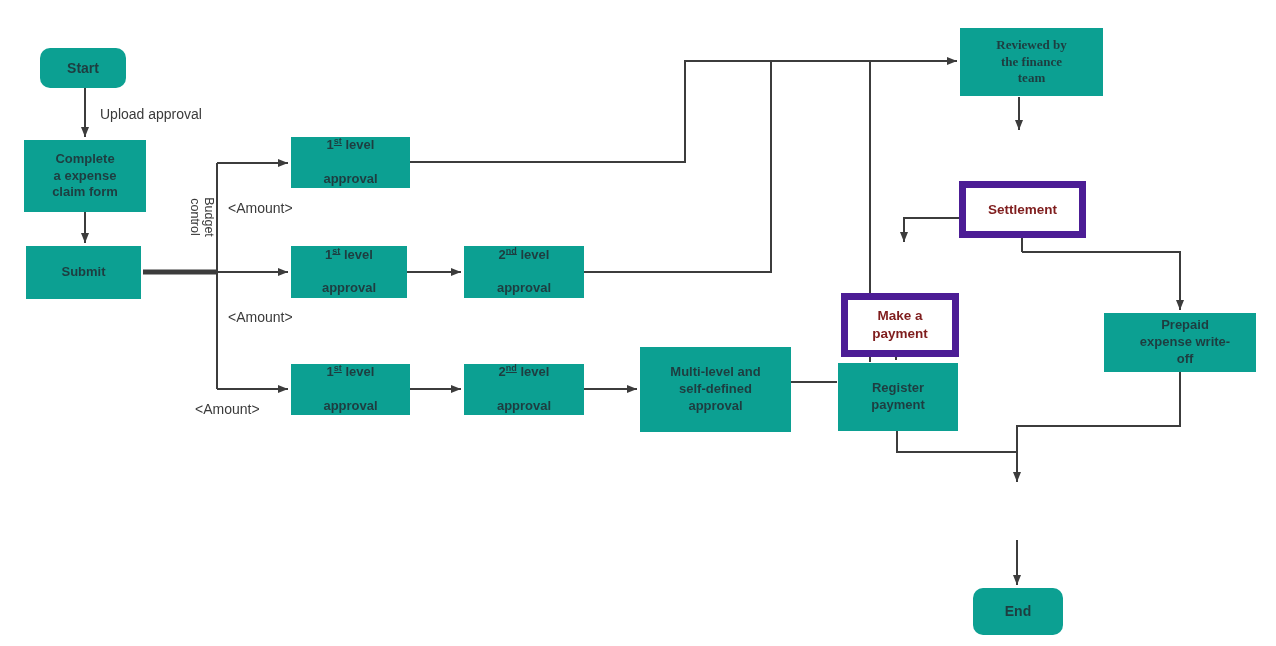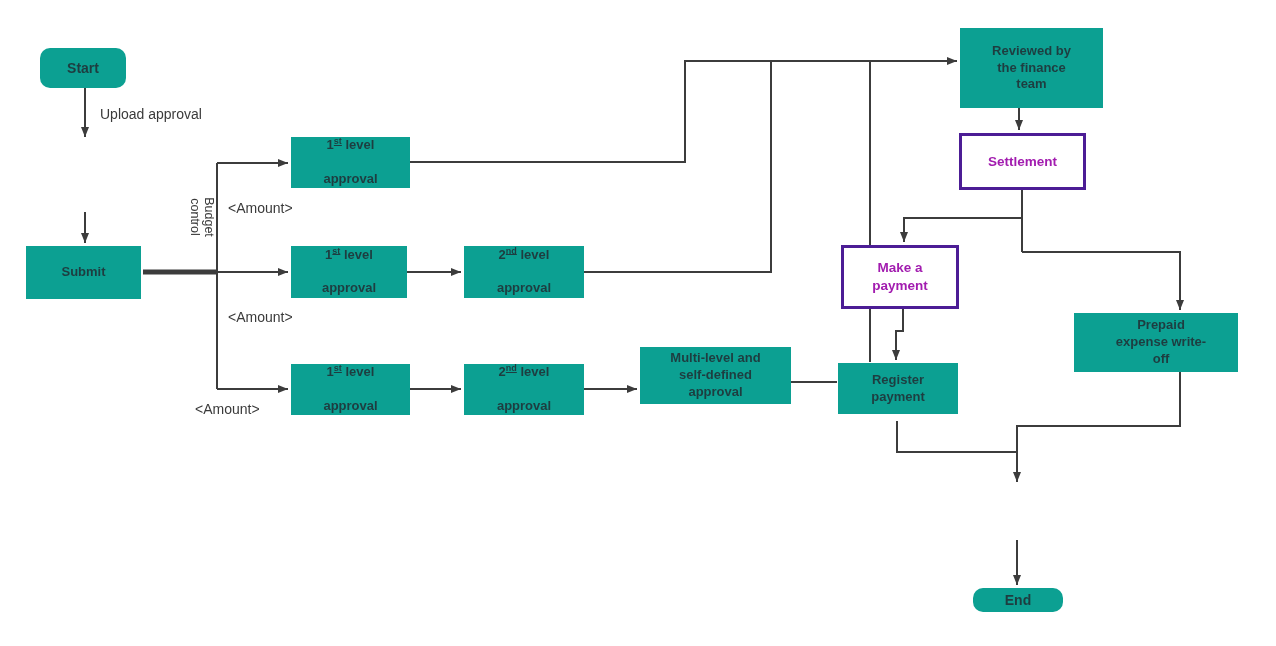--- a/index.html
+++ b/index.html
@@ -7,21 +7,21 @@
     position:relative;width:1276px;height:646px;background:#ffffff;
     font-family:"Liberation Sans","DejaVu Sans",sans-serif;overflow:hidden;
   }
   svg.wires{position:absolute;left:0;top:0;width:1276px;height:646px;}
   .node{
     position:absolute;box-sizing:border-box;display:flex;align-items:center;justify-content:center;
     text-align:center;font-weight:bold;font-size:13px;line-height:1.3;color:#1e3d40;
     background:#0ca092;
   }
   .node .lbl{white-space:pre-line;width:100%;}
-  .node.white{background:#ffffff;border:3px solid #4c1d95;color:#a21caf;font-size:13.5px;}
+  .node.white{background:#ffffff;border:7px solid #4c1d95;color:#7f1d1d;font-size:13.5px;margin-top:48px;}
   .node.rounded{border-radius:10px;font-size:14px;}
   .node sup{font-size:9px;line-height:0;text-decoration:underline;}
   .edge-label{
     position:absolute;font-size:14px;color:#3a3a3a;white-space:pre-line;line-height:1.15;
   }
   .edge-label.rot{
     font-size:12.5px;text-align:center;transform:rotate(90deg);
   }
 </style>
 </head>
@@ -58,20 +58,25 @@
       <path d="M897,421 L897,452 L1017,452"></path>
       <path d="M1180,372 L1180,426 L1017,426 L1017,482" marker-end="url(#arr)"></path>
       <path d="M1017,540 L1017,585" marker-end="url(#arr)"></path>
     </g>
   </svg>
 
   <div class="node rounded" style="left:40px;top:48px;width:86px;height:40px;">
     <div class="lbl">Start</div>
   </div>
 
+  <div class="node" style="left:24px;top:140px;width:122px;height:72px;">
+    <div class="lbl">Complete
+a expense
+claim form</div>
+  </div>
 
   <div class="node" style="left:26px;top:246px;width:115px;height:53px;">
     <div class="lbl">Submit</div>
   </div>
 
   <div class="node" style="left:291px;top:137px;width:119px;height:51px;">
     <div class="lbl">
       <div><span>1</span><sup>st</sup><span> level</span></div>
       <div>approval</div>
     </div>
@@ -98,54 +103,54 @@
     </div>
   </div>
 
   <div class="node" style="left:464px;top:364px;width:120px;height:51px;">
     <div class="lbl">
       <div><span>2</span><sup>nd</sup><span> level</span></div>
       <div>approval</div>
     </div>
   </div>
 
-  <div class="node" style="left:640px;top:347px;width:151px;height:57px;">
+  <div class="node" style="left:640px;top:347px;width:151px;height:85px;">
     <div class="lbl">Multi-level and
 self-defined
 approval</div>
   </div>
 
-  <div class="node" style="left:960px;top:28px;width:143px;height:80px;">
+  <div class="node" style="left:960px;top:28px;width:143px;height:68px;font-family:Liberation Serif, serif;">
     <div class="lbl">Reviewed by
 the finance
 team</div>
   </div>
 
   <div class="node white" style="left:959px;top:133px;width:127px;height:57px;">
     <div class="lbl">Settlement</div>
   </div>
 
   <div class="node white" style="left:841px;top:245px;width:118px;height:64px;">
     <div class="lbl">Make a
 payment</div>
   </div>
 
-  <div class="node" style="left:838px;top:363px;width:120px;height:51px;">
+  <div class="node" style="left:838px;top:363px;width:120px;height:68px;">
     <div class="lbl">Register
 payment</div>
   </div>
 
-  <div class="node" style="left:1074px;top:313px;width:164px;height:59px;padding-left:10px;">
+  <div class="node" style="left:1104px;top:313px;width:152px;height:59px;padding-left:10px;">
     <div class="lbl">Prepaid
 expense write-
 off</div>
   </div>
 
 
-  <div class="node rounded" style="left:973px;top:588px;width:90px;height:24px;">
+  <div class="node rounded" style="left:973px;top:588px;width:90px;height:47px;">
     <div class="lbl">End</div>
   </div>
 
   <div class="edge-label" style="left:100px;top:106px;font-size:14px;">Upload approval</div>
 
   <div class="edge-label rot" style="left:172px;top:202px;width:58px;height:30px;">Budget
 control</div>
 
   <div class="edge-label" style="left:228px;top:200px;">&lt;Amount&gt;</div>
 

